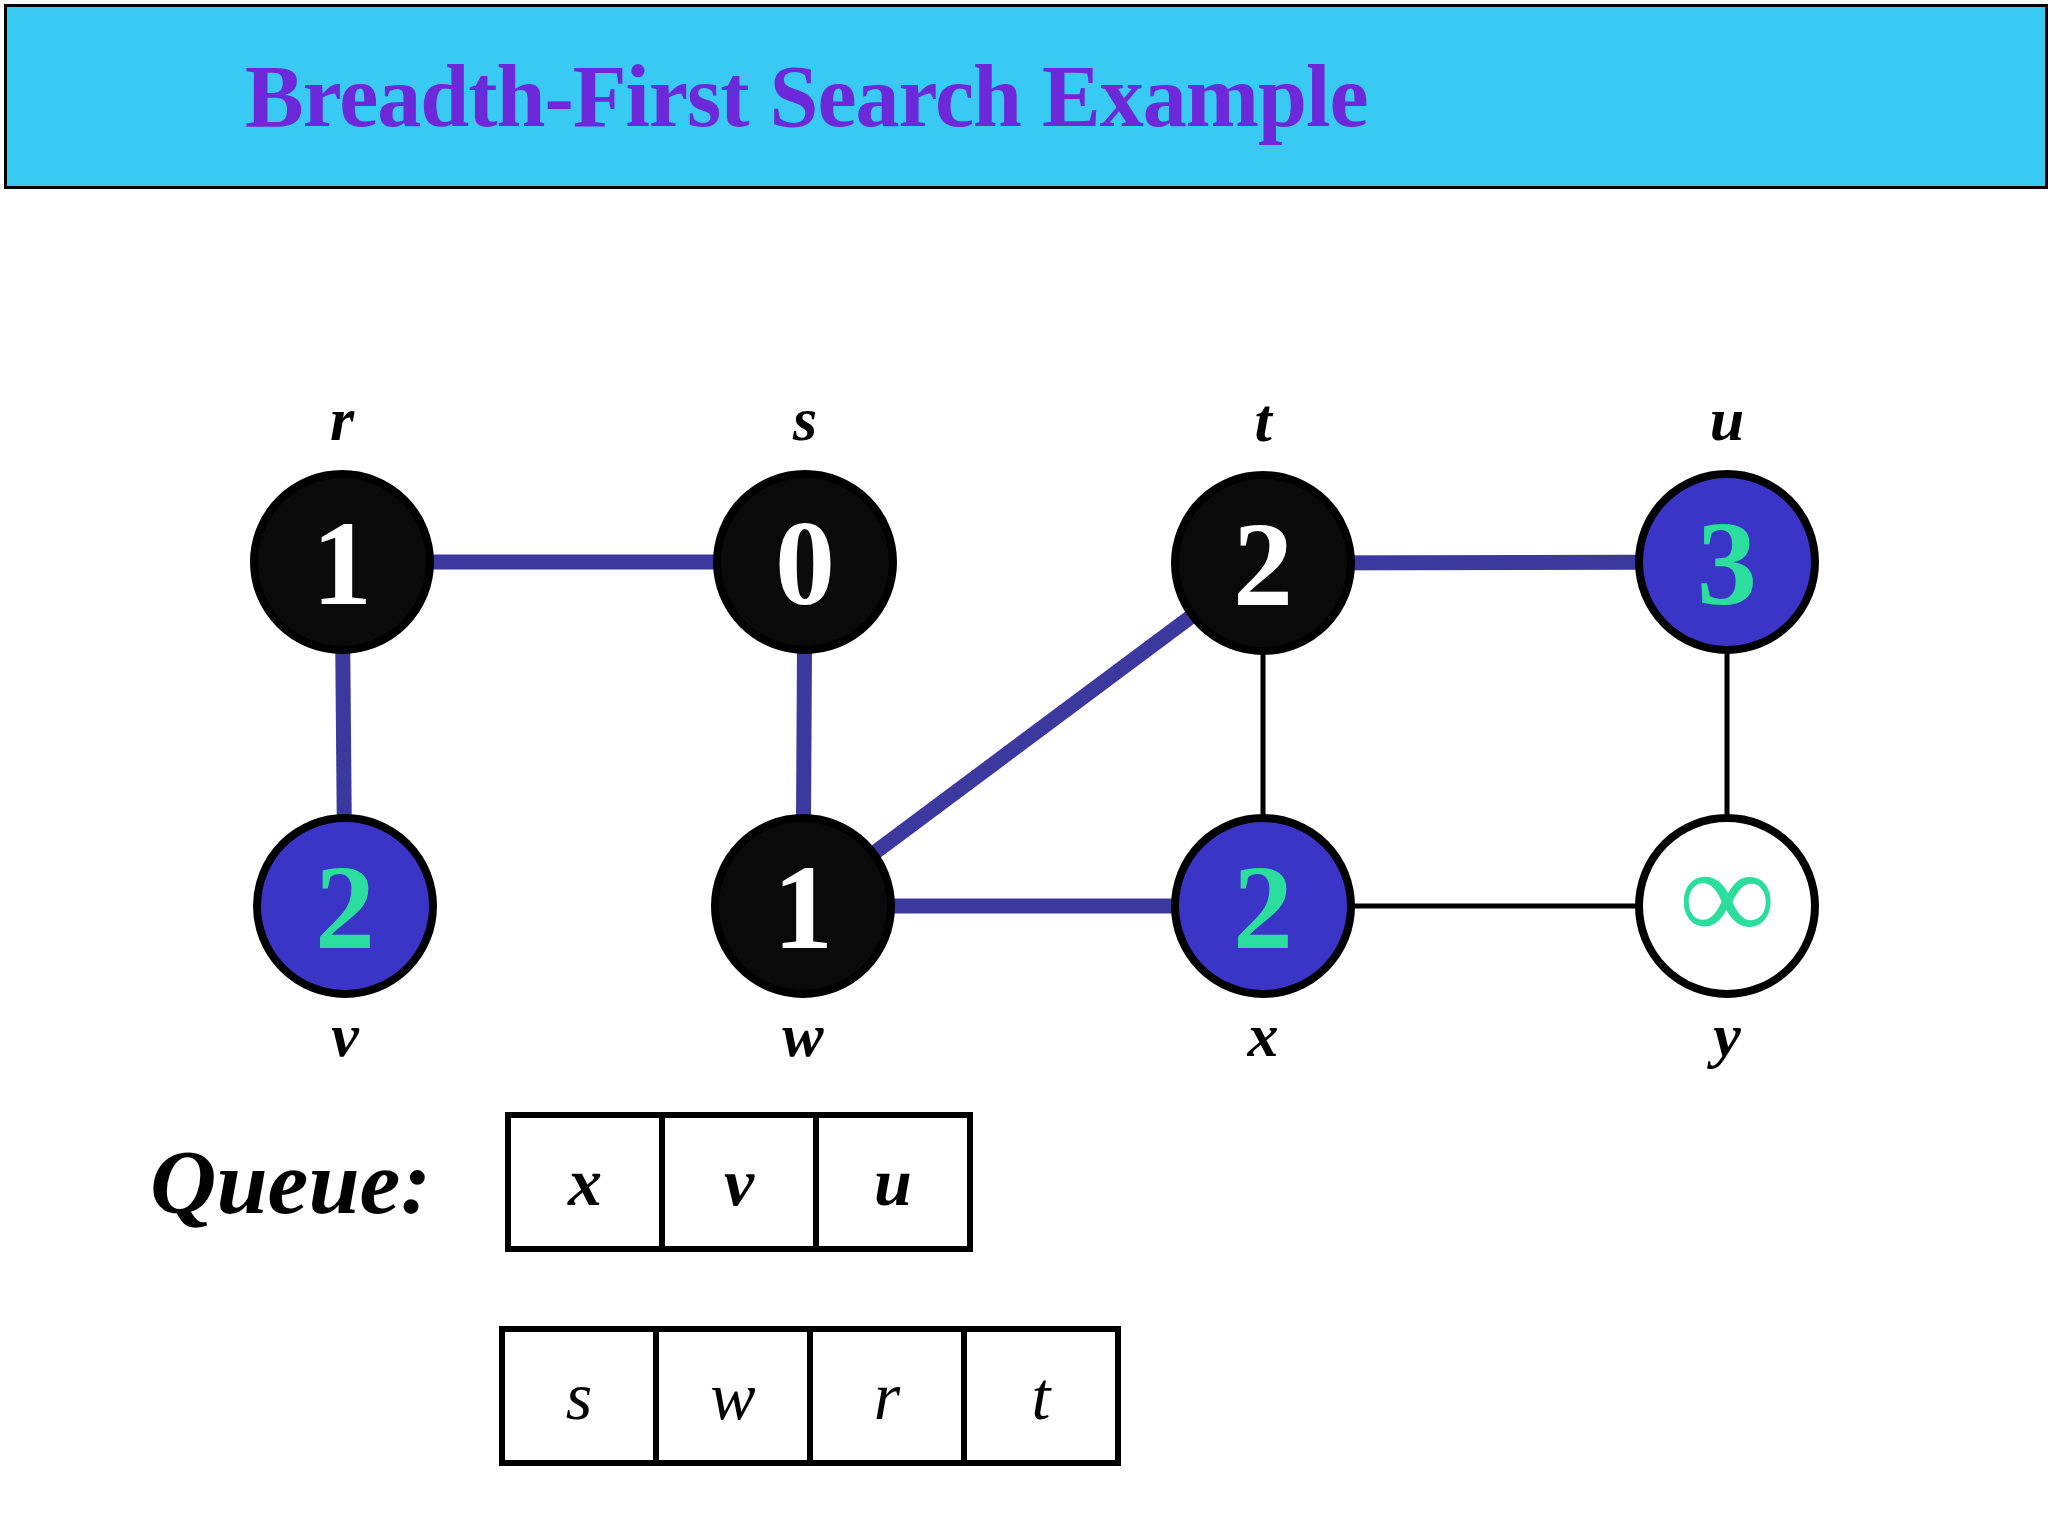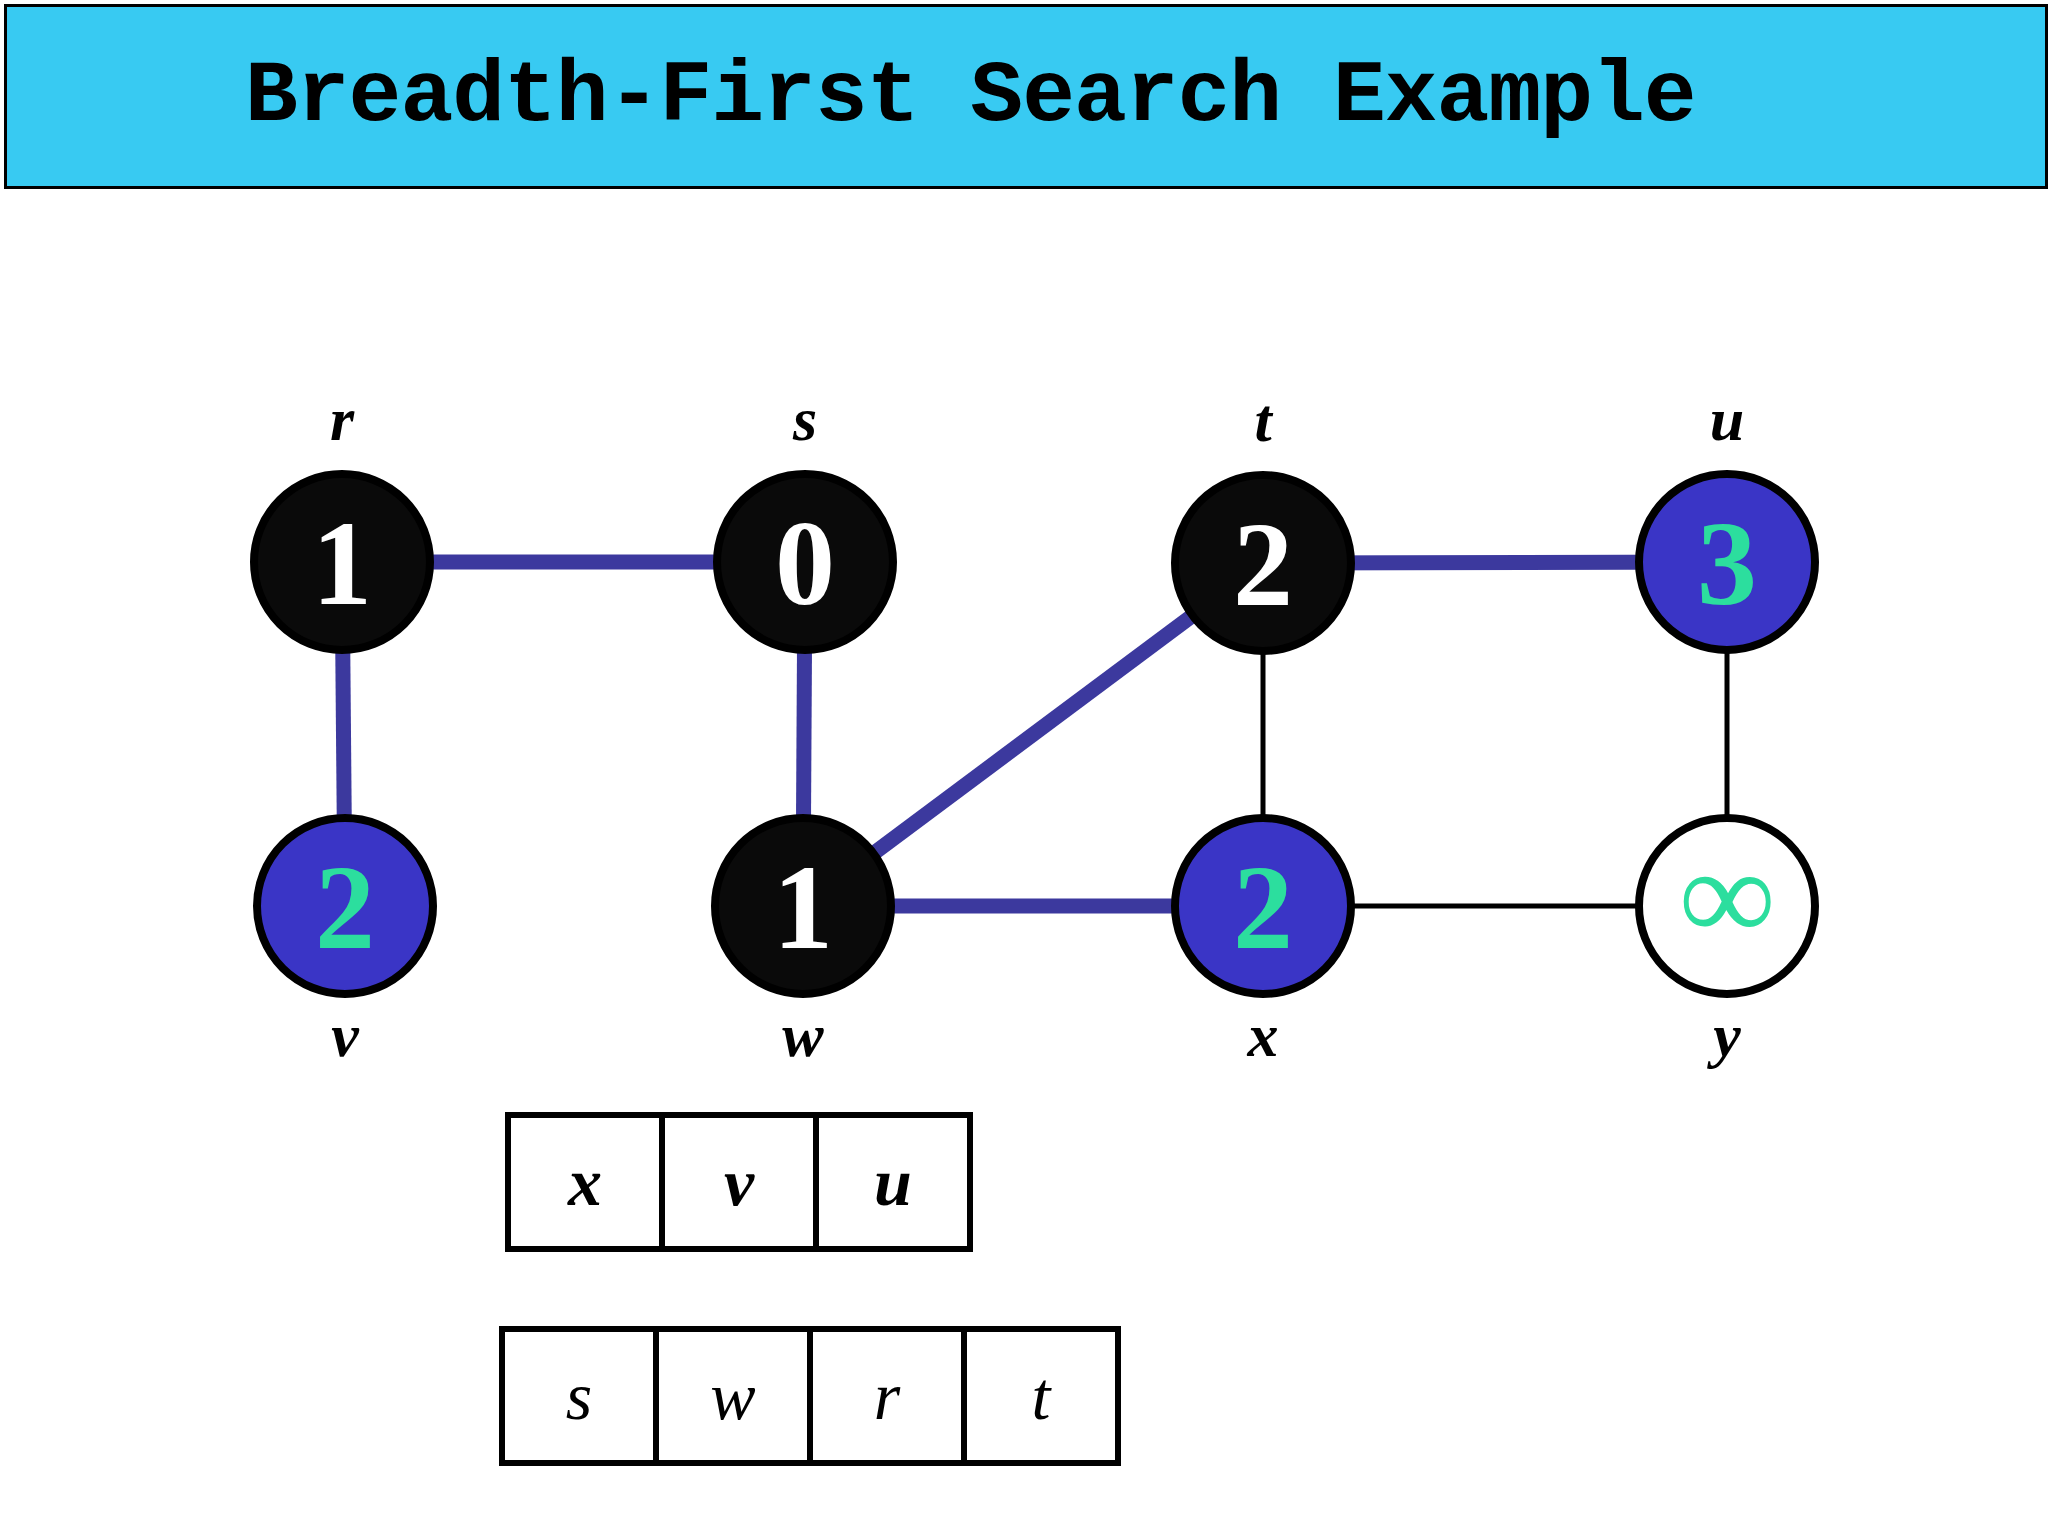--- a/index.html
+++ b/index.html
@@ -14,25 +14,25 @@
   
   .header {
     position: absolute;
     left: 4px; top: 4px;
     width: 2044px; height: 185px;
     border: 3px solid #000;
     display: flex;
     align-items: center;
   }
   .header-title {
-    font-family: Liberation Mono, monospace;
+    font-family: Liberation Serif, serif;
     font-weight: 700;
     font-size: 88px;
     letter-spacing: -1px;
-    color: #000000;
+    color: #6d28d9;
     padding-left: 238px;
     white-space: nowrap;
   }
 
   
   .graph-svg { position: absolute; left: 0; top: 0; }
   .node-value {
     font-family: "Liberation Serif", "DejaVu Serif", serif;
     font-weight: 700;
     font-size: 120px;
@@ -114,20 +114,21 @@
       <text x="803" y="948" class="node-value" fill="#ffffff">1</text>
       <text x="803" y="1056" class="node-label">w</text>
       <circle cx="1263" cy="906" r="88" fill="#3A35C6" stroke="#000000" stroke-width="8"></circle>
       <text x="1263" y="948" class="node-value" fill="#2CDE9E">2</text>
       <text x="1263" y="1056" class="node-label">x</text>
       <circle cx="1727" cy="906" r="88" fill="#ffffff" stroke="#000000" stroke-width="8"></circle>
       <text x="1727" y="940" class="node-value node-value-inf" fill="#2CDE9E">∞</text>
       <text x="1727" y="1056" class="node-label">y</text>
     </svg>
 
+  <div class="io-label" style="left:150px; top:1112px;">Queue:</div>
   <div class="io-boxes queue-boxes" style="left:505px; top:1112px;">
     <div class="cell">x</div>
     <div class="cell">v</div>
     <div class="cell">u</div>
   </div>
 
   <div class="io-boxes output-boxes" style="left:499px; top:1326px;">
     <div class="cell">s</div>
     <div class="cell">w</div>
     <div class="cell">r</div>

